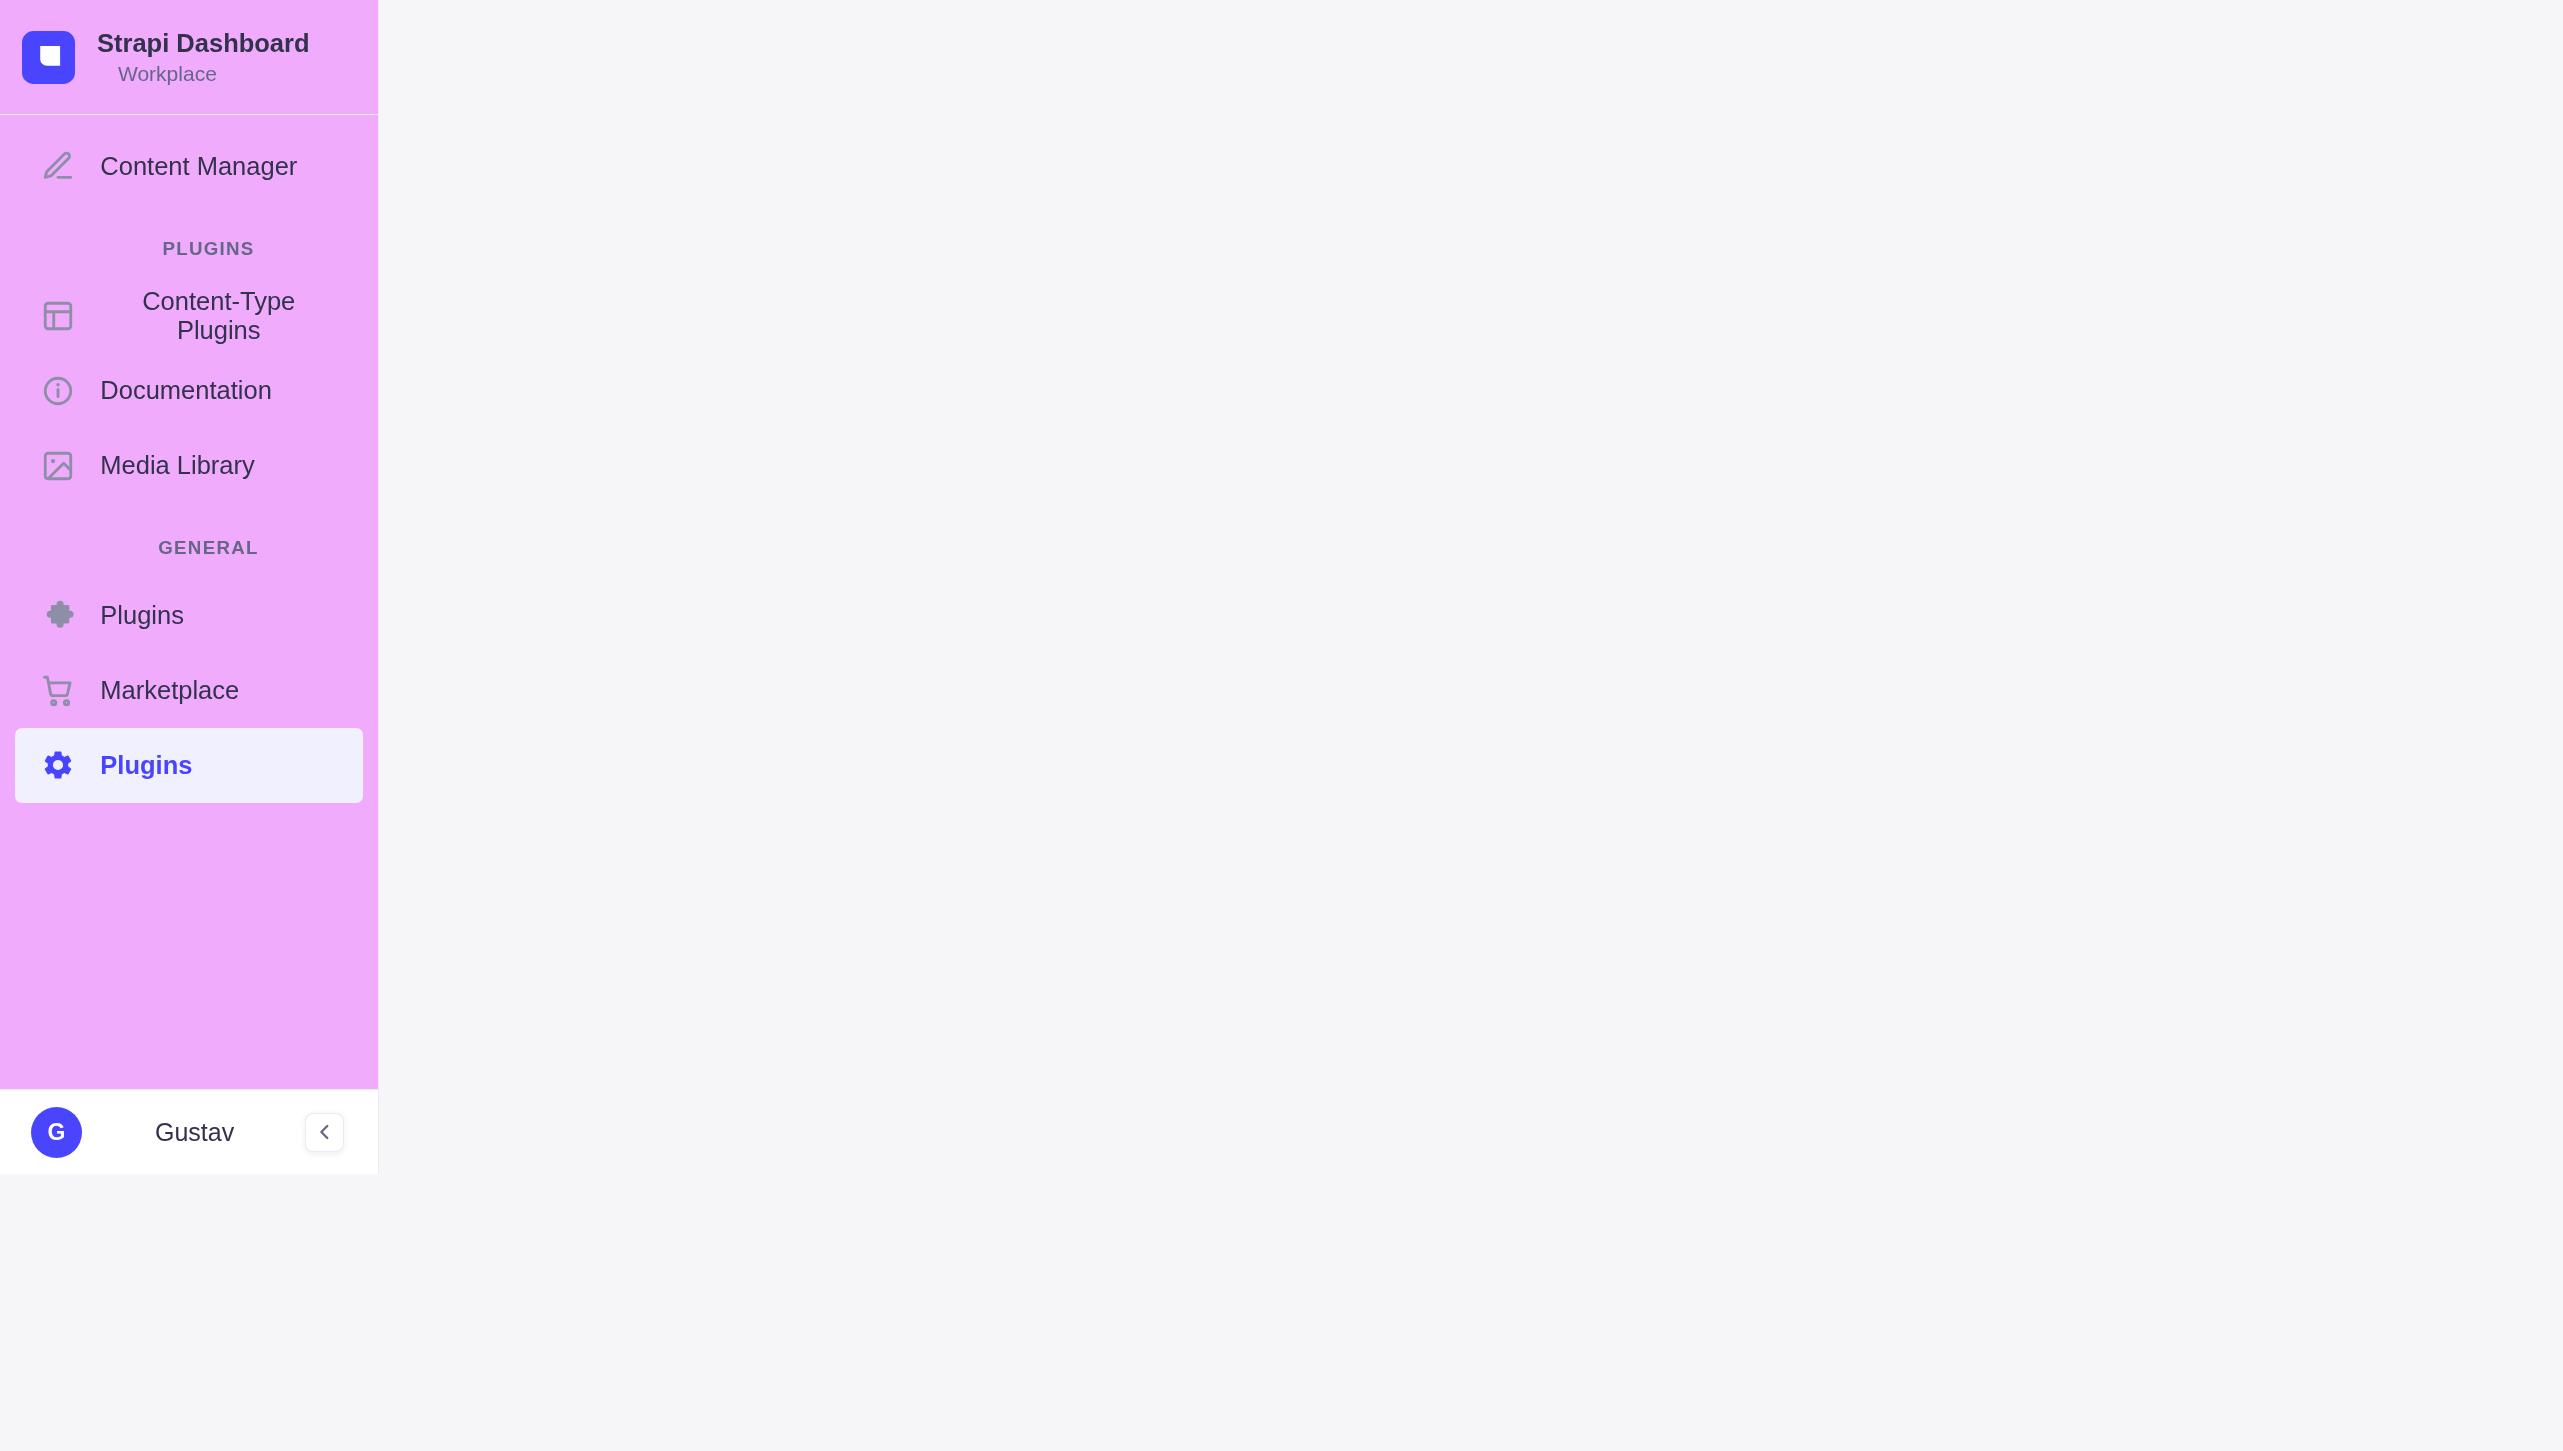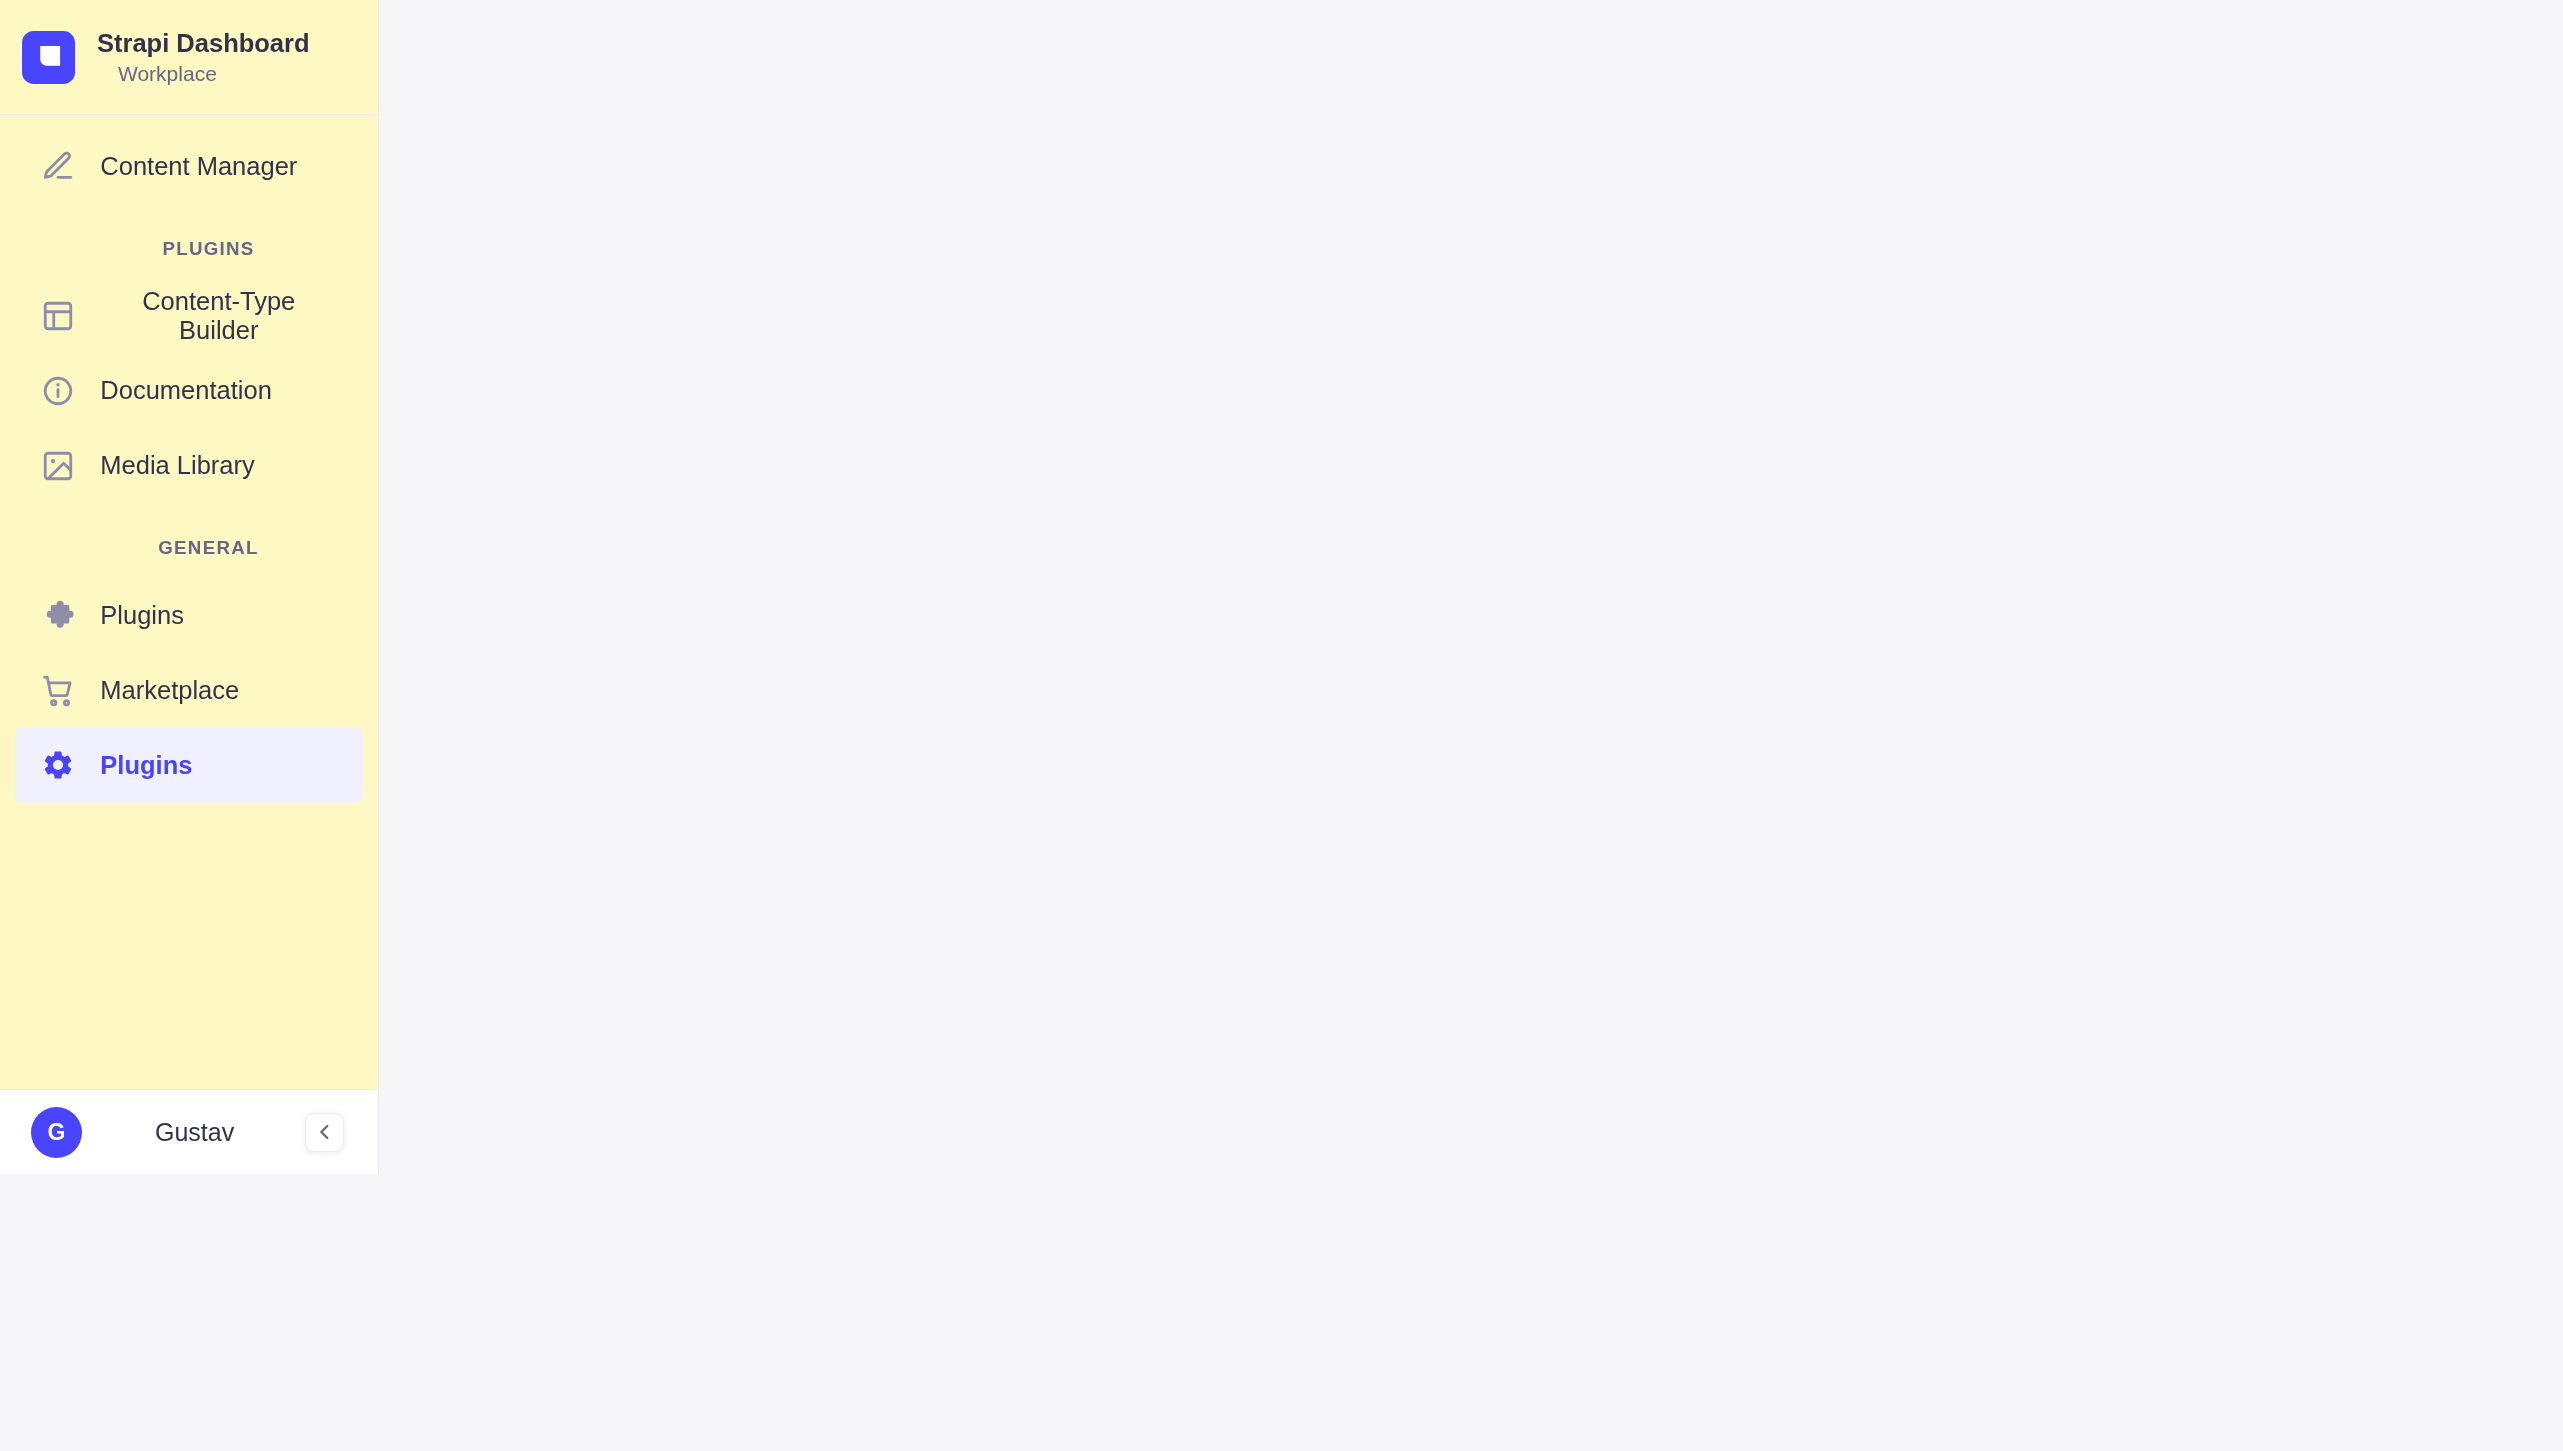--- a/index.html
+++ b/index.html
@@ -8,21 +8,21 @@
     font-family:"Liberation Sans", sans-serif;
     background:#f6f6f9;
     color:#32324d;
     display:flex;
     overflow:hidden;
   }
   svg { display:block; }
 
   
   .main-nav {
-    width:379px; height:1174px; background:#fef9c3;
+    width:379px; height:1174px; background:#f0abfc;
     border-right:1.7px solid #eaeaef;
     position:relative; flex:none;
   }
   .brand {
     height:115px; display:flex; align-items:center; gap:22px;
     padding:0 20.4px 0 22px; border-bottom:1.7px solid #eaeaef; cursor:pointer;
   }
   .brand-logo { width:53px; height:53px; flex:none; }
   .brand-name { font-size:25.5px; font-weight:700; color:#32324d; line-height:1.2; }
   .brand-sub { font-size:21px; color:#666687; margin-top:3.4px;margin-left:21px; }
@@ -94,21 +94,21 @@
 
       <div class="nav-section-label">PLUGINS</div>
 
       <div class="nav-item">
         <span class="nicon">
           <svg viewBox="0 0 24 24" fill="none" stroke="currentColor" stroke-width="2">
               <rect x="3" y="3" width="18" height="18" rx="2"></rect>
               <path d="M3 9h18M9 9v12"></path>
             </svg>
         </span>
-        <span>Content-Type Builder</span>
+        <span>Content-Type Plugins</span>
       </div>
 
       <div class="nav-item">
         <span class="nicon">
           <svg viewBox="0 0 24 24" fill="none" stroke="currentColor" stroke-width="2">
               <circle cx="12" cy="12" r="9"></circle>
               <path d="M12 11v5" stroke-linecap="round"></path>
               <circle cx="12" cy="7.6" r="1.2" fill="currentColor" stroke="none"></circle>
             </svg>
         </span>

